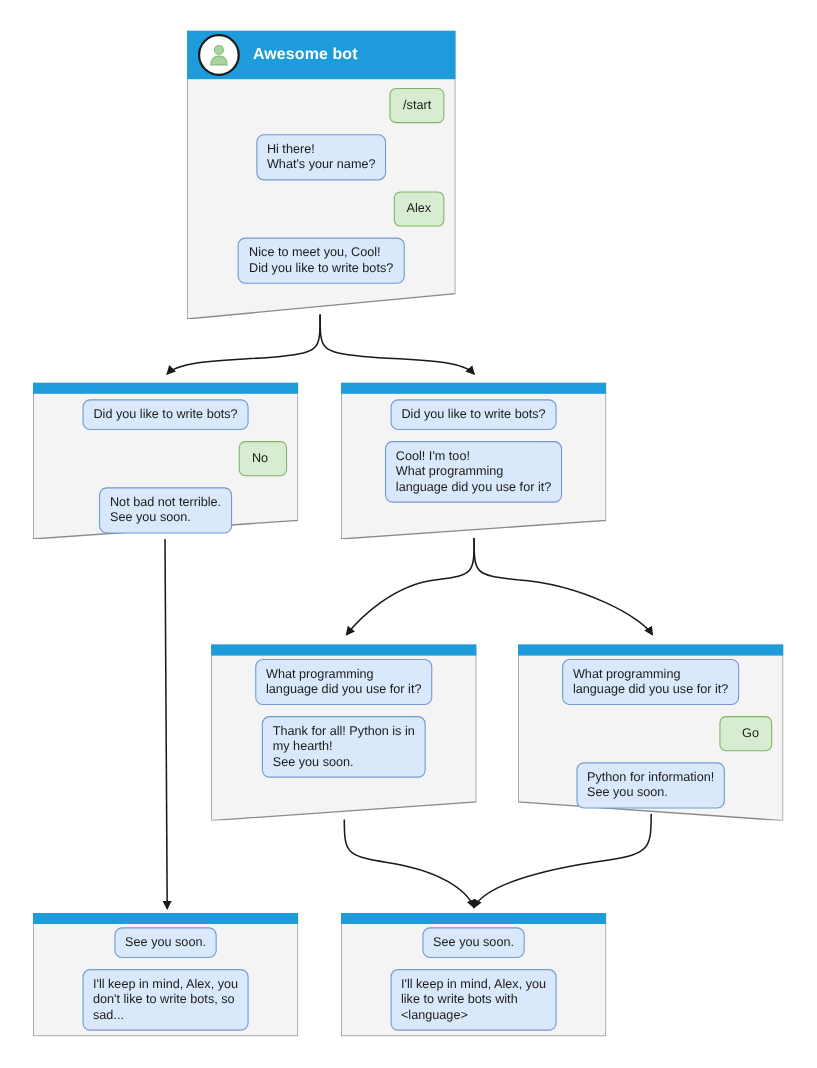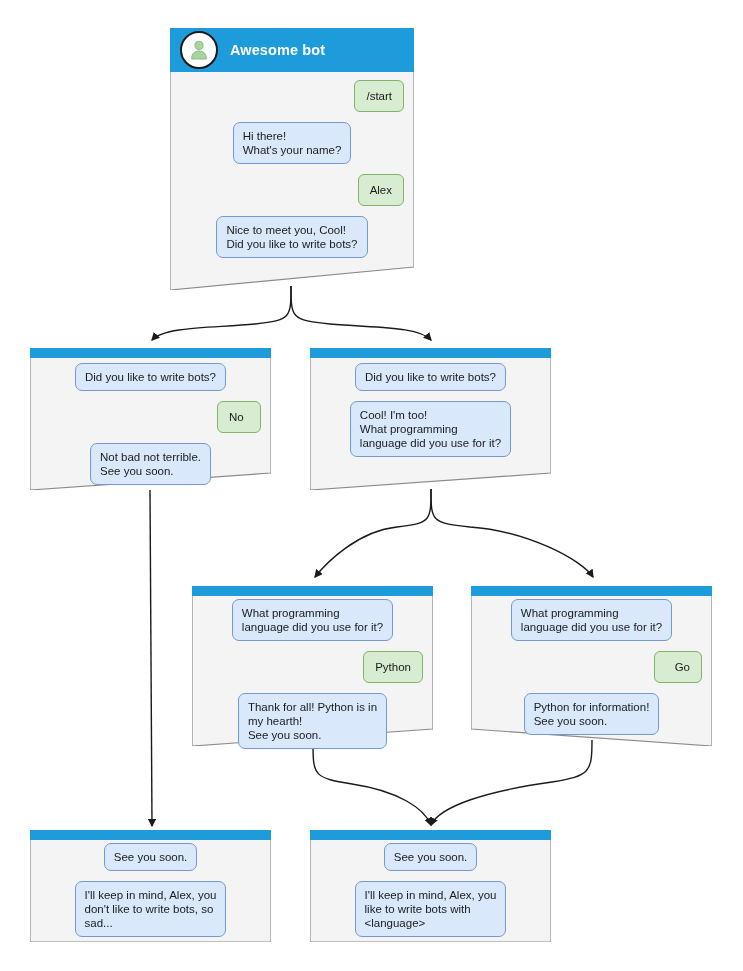--- a/index.html
+++ b/index.html
@@ -221,23 +221,20 @@
     <svg class="node-shape" viewBox="0 0 241 160" preserveAspectRatio="none">
       <polygon points="0,0 241,0 241,143 0,160" fill="#f4f4f4" stroke="#8a8a8a" stroke-width="1.2"></polygon>
     </svg>
     <div class="node-inner">
       <div class="node-header"></div>
       <div class="msgs" style="top:13px;">
         <div class="row left">
           <div class="bubble bot">What programming
 language did you use for it?</div>
         </div>
-        <div class="row right">
-          <div class="bubble user">Python</div>
-        </div>
         <div class="row left">
           <div class="bubble bot">Thank for all! Python is in
 my hearth!
 See you soon.</div>
         </div>
       </div>
     </div>
   </div>
 
   <div class="node" style="left:471px; top:586px; width:241px; height:160px;">

